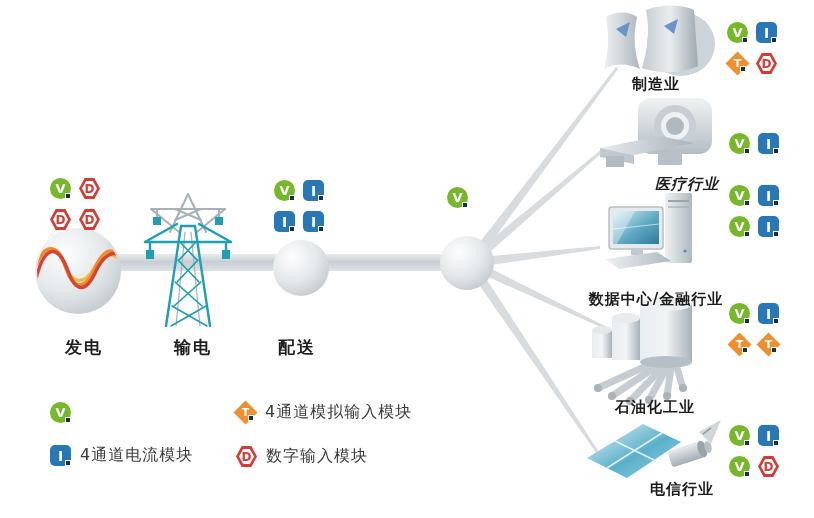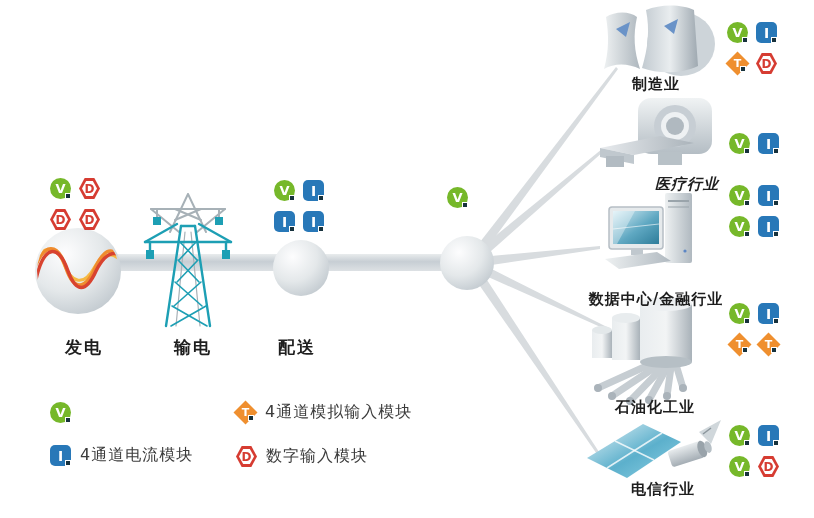--- a/index.html
+++ b/index.html
@@ -273,21 +273,21 @@
       <span class="mod mod-V">
         <span class="letter">V</span>
         <span class="dot"></span>
       </span>
     </div>
 
   <span class="industry-label" style="left:656px;top:75px;">制造业</span>
   <span class="industry-label" style="left:687px;top:175px;font-style:italic;">医疗行业</span>
   <span class="industry-label" style="left:656px;top:270px;margin-top:20px;">数据中心/金融行业</span>
   <span class="industry-label" style="left:655px;top:398px;">石油化工业</span>
-  <span class="industry-label" style="left:663px;top:480px;">电信行业</span>
+  <span class="industry-label" style="left:682px;top:480px;">电信行业</span>
 
   <div class="mods" style="left:727px;top:22px;">
       <span class="mod mod-V">
         <span class="letter">V</span>
         <span class="dot"></span>
       </span>
       <span class="mod mod-I">
         <span class="letter">I</span>
         <span class="dot"></span>
       </span>

